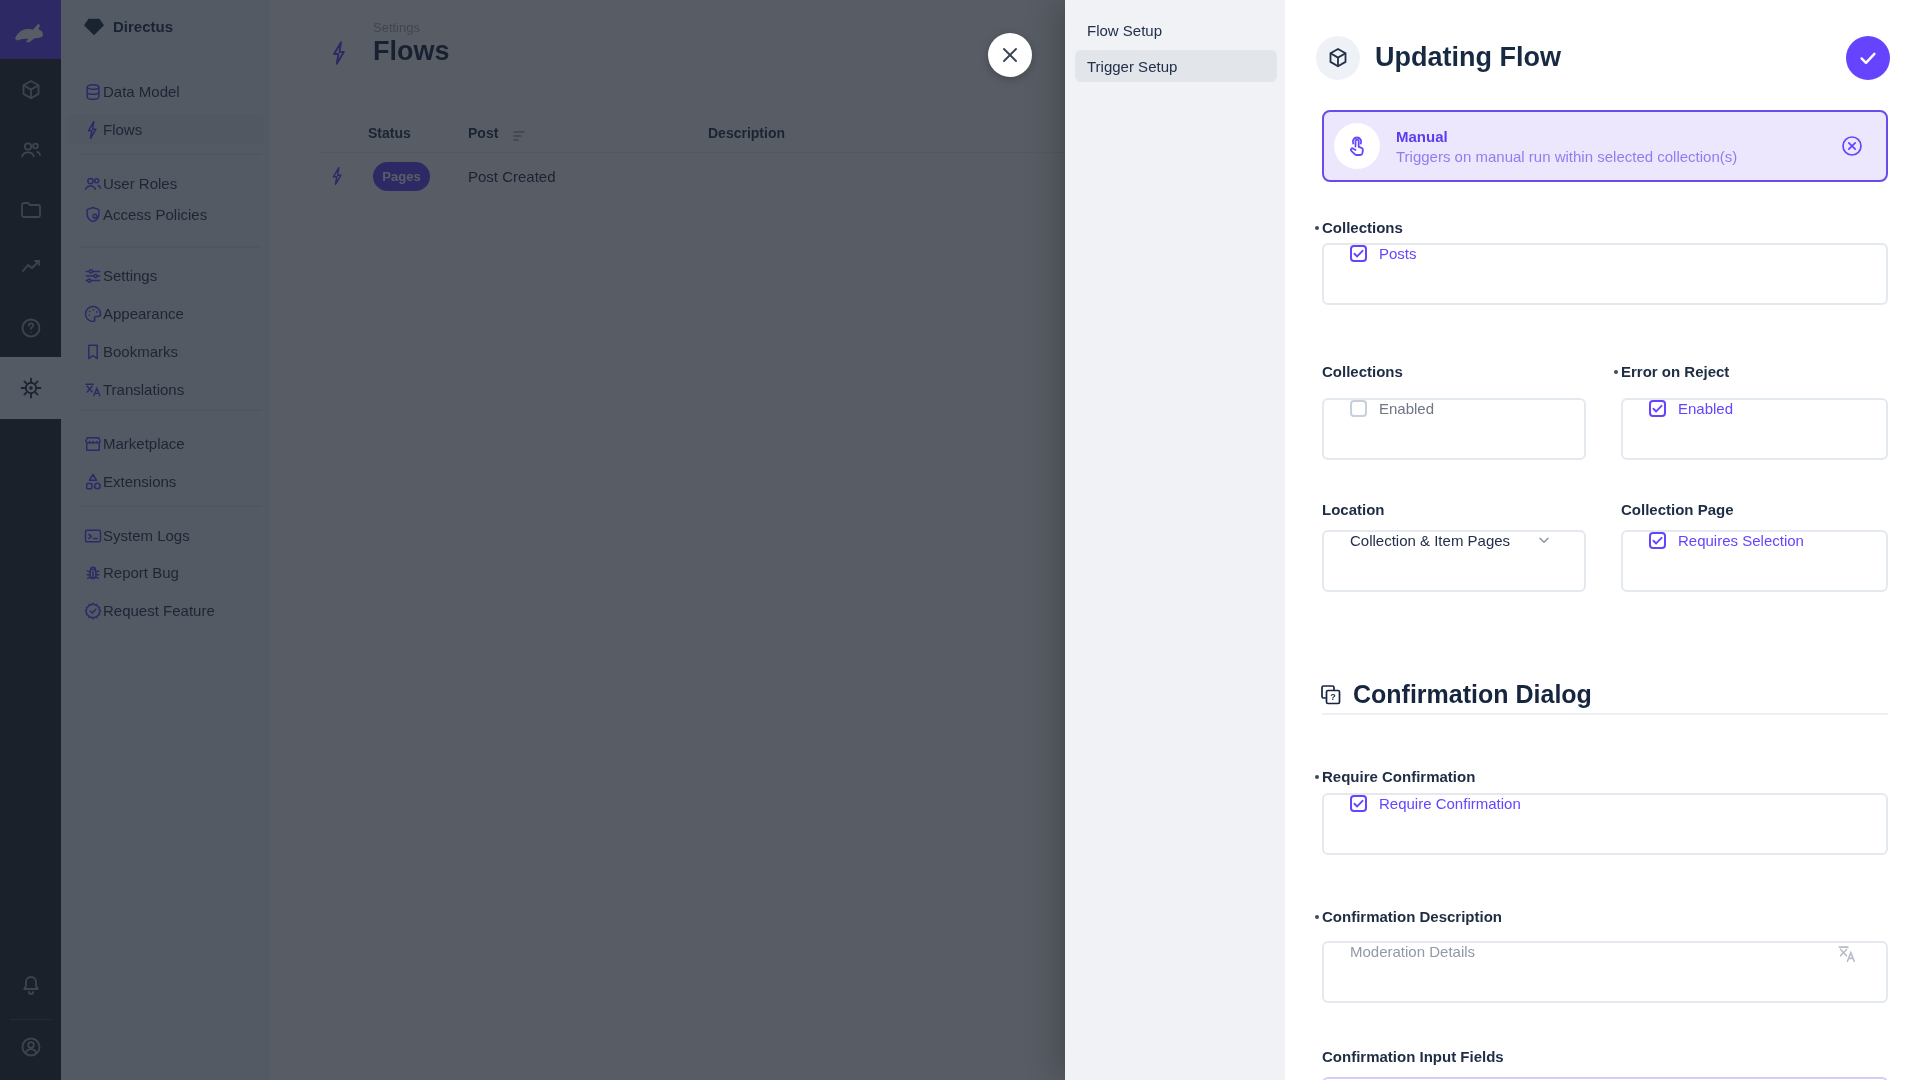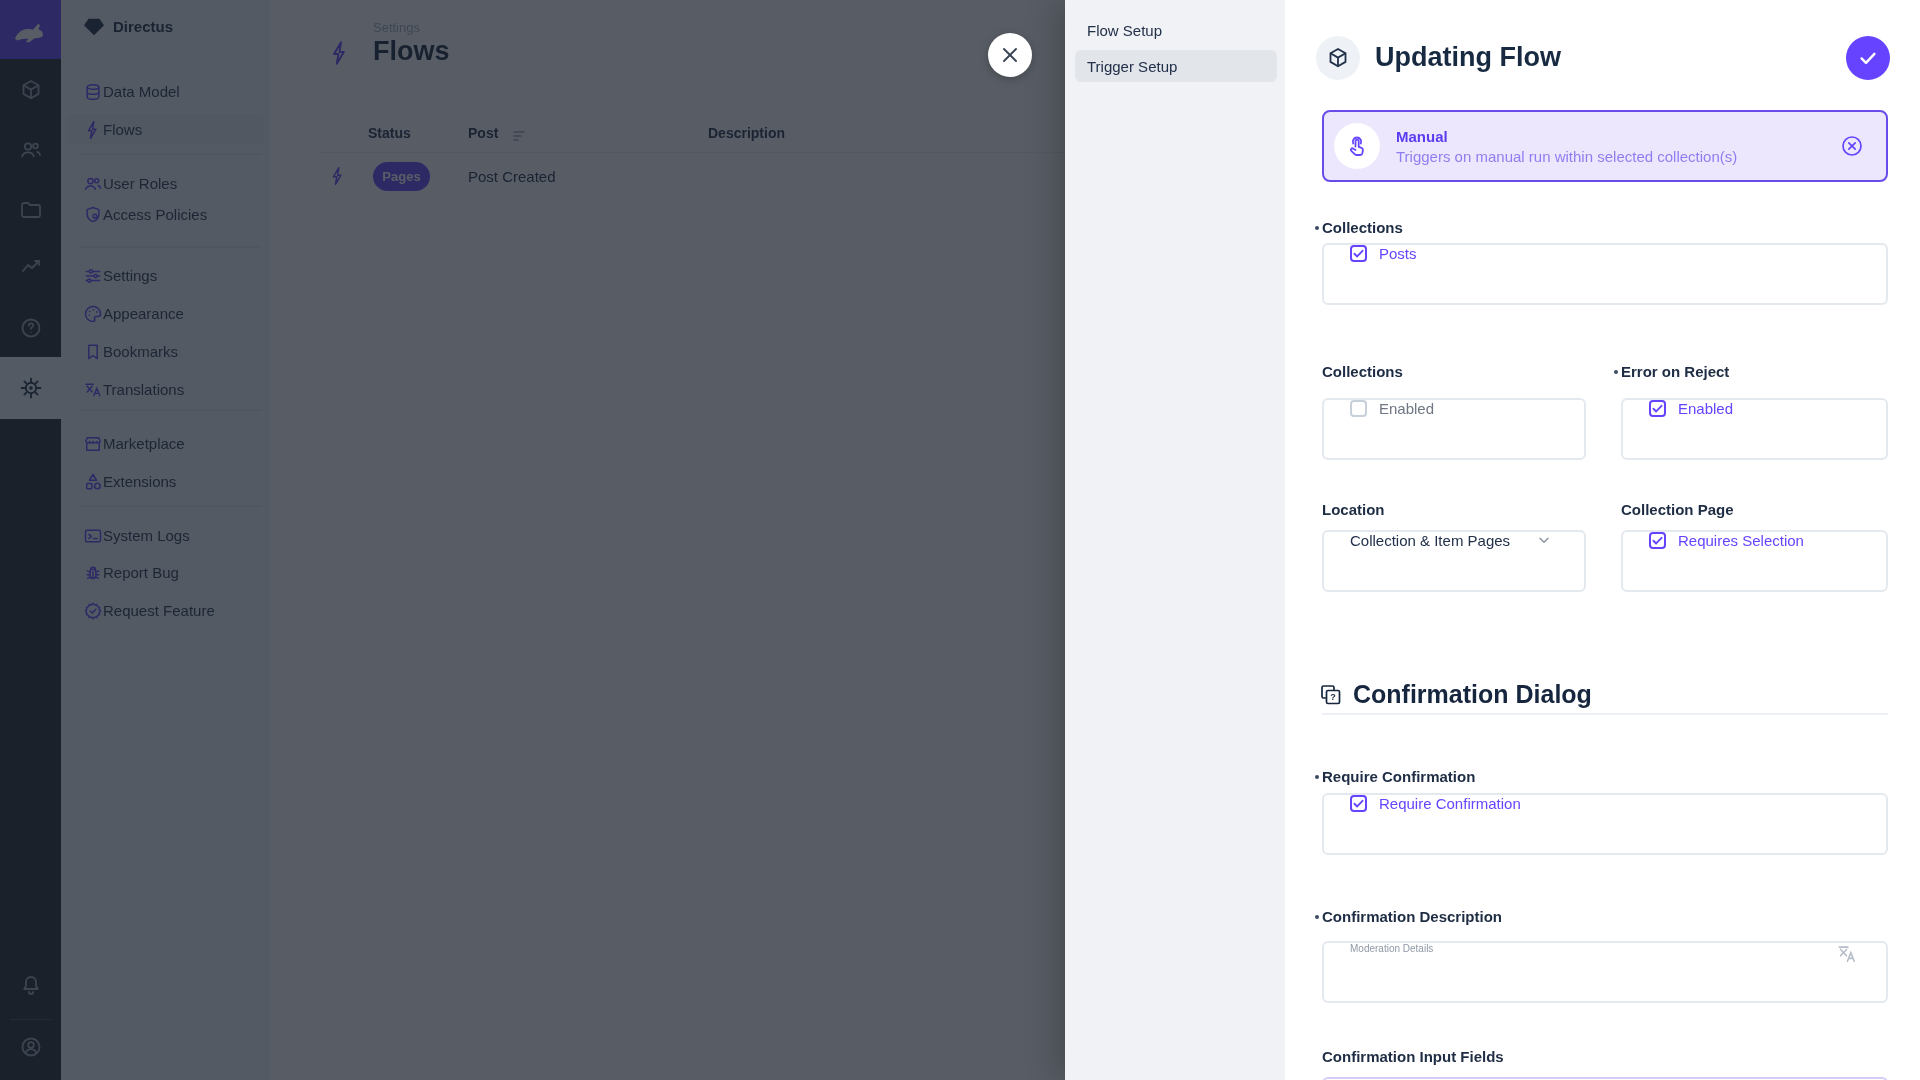--- a/index.html
+++ b/index.html
@@ -61,21 +61,21 @@
   .flabel{position:absolute;font-size:15px;font-weight:700;color:#1e2c44;}
   .req-dot{position:absolute;width:4px;height:4px;border-radius:50%;background:#3d4a63;}
   .fbox{position:absolute;height:62px;background:#fff;border:2px solid #e4e9ef;border-radius:6px;display:flex;align-items:flex-start;padding:0 26px;}
   .cb{width:17px;height:17px;border-radius:4px;border:2px solid #c7cfdb;background:#fff;flex:0 0 auto;display:flex;align-items:center;justify-content:center;}
   .cb.checked{border-color:#6644ff;}
   .cb-label{margin-left:12px;font-size:15px;}
   .purple{color:#6644ff;}
   .gray{color:#6e7683;}
   .select-value{font-size:15px;color:#22304a;flex:1;}
   .chevron{color:#8d96a4;margin-right:6px;}
-  .input-value{font-size:10px;color:#9099a6;flex:1;}
+  .input-value{font-size:15px;color:#9099a6;flex:1;}
   .suffix-ic{color:#b6bdc9;margin-right:2px;}
 
   .section-head{position:absolute;left:34px;top:680px;display:flex;align-items:center;color:#16263e;}
   .section-title{font-size:25px;font-weight:800;margin-left:10px;}
   .section-divider{position:absolute;left:37px;top:713px;width:566px;height:2px;background:#eceff3;}
   .next-box-sliver{position:absolute;left:37px;top:1077px;width:566px;height:6px;border:2px solid #d7ccf9;border-bottom:none;border-radius:6px 6px 0 0;background:#fff;}
 
   svg{display:block;}
 </style>
 </head>

